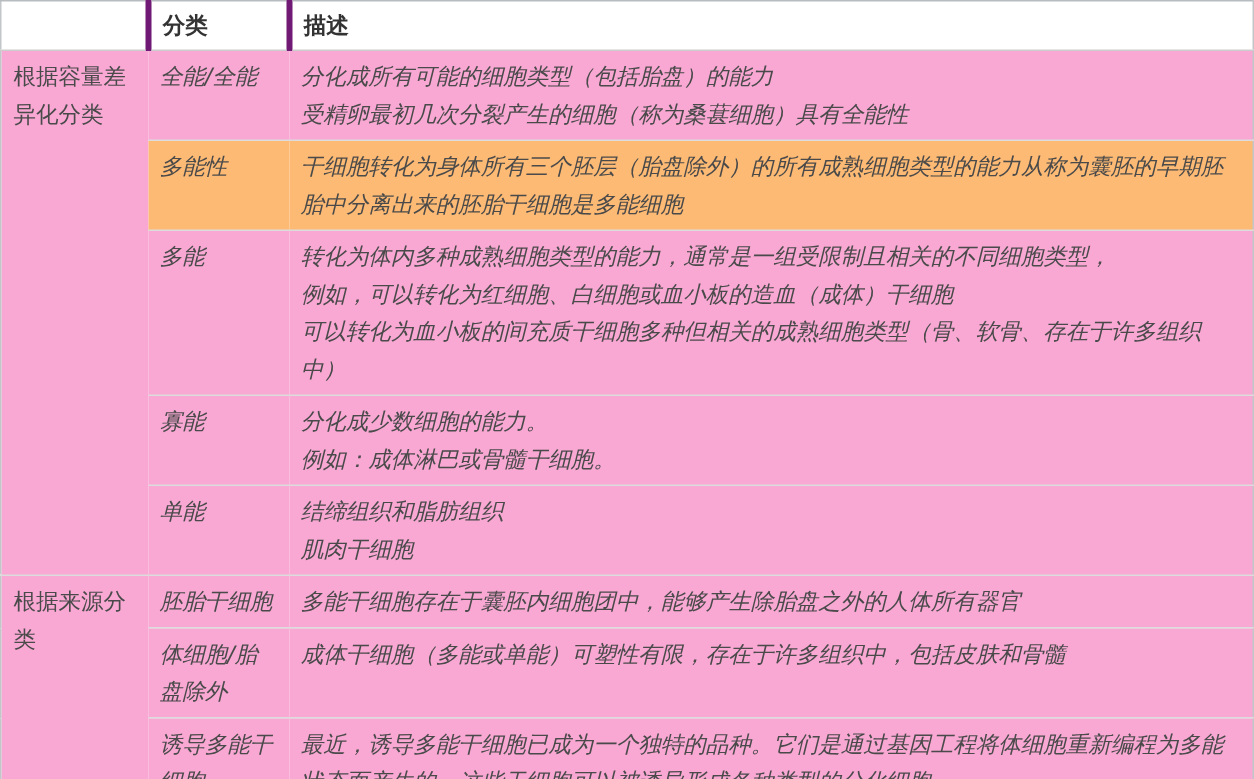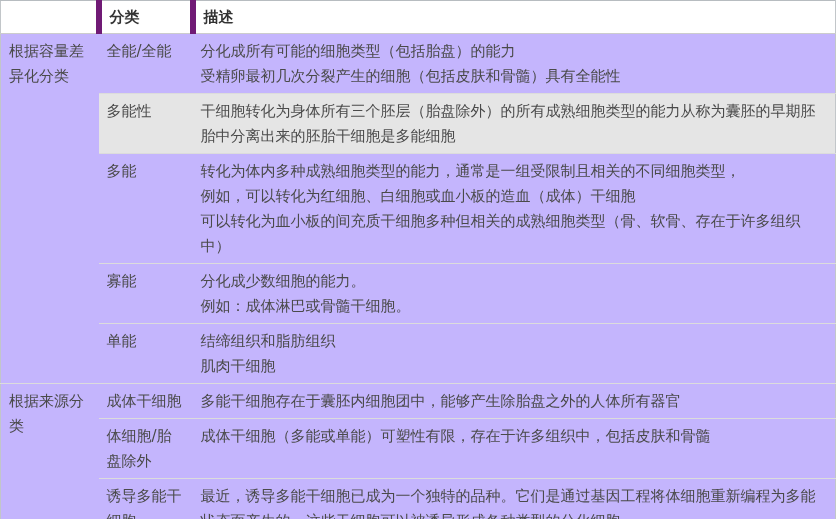--- a/index.html
+++ b/index.html
@@ -29,42 +29,43 @@
     font-size: 15px;
     font-weight: bold;
     color: #333333;
     text-align: left;
     vertical-align: middle;
     padding: 6px 8px 5px 8px;
     line-height: 21px;
     border-bottom: 1px solid #cccccc;
     background: #ffffff;
   }
-  th.with-left { border-left: 6px solid #701a75; }
+  th.with-left { border-left: 4px solid #701a75; }
 
   td {
     font-size: 15px;
     color: #4a4a4a;
     vertical-align: top;
     text-align: left;
     padding: 5px 8px 4px 8px;
     line-height: 25px;
-    background: #c4b5fd;
+    background: #f9a8d4;
   }
   td.group-cell {
     border-top: 1px solid #dcdcdc;
     word-break: break-all;
   }
   td.cat-cell, td.desc-cell {
     border-top: 1px solid #dcdcdc;
     word-break: break-all;
+    font-style: italic;
   }
   td.desc-cell { white-space: pre-line; }
   tr.highlighted td.cat-cell,
-  tr.highlighted td.desc-cell { background: #e5e5e5; }
+  tr.highlighted td.desc-cell { background: #fdba74; }
 </style>
 </head>
 <body>
 
 <div class="page">
   <table class="stem-table">
     <colgroup>
       <col class="c-group">
       <col class="c-cat">
       <col class="c-desc">
@@ -75,21 +76,21 @@
         <th class="with-left">分类</th>
         <th class="with-left">描述</th>
       </tr>
     </thead>
     <tbody>
 
       <tr>
         <td class="group-cell" rowspan="5">根据容量差异化分类</td>
         <td class="cat-cell">全能/全能</td>
         <td class="desc-cell">分化成所有可能的细胞类型（包括胎盘）的能力
-受精卵最初几次分裂产生的细胞（包括皮肤和骨髓）具有全能性</td>
+受精卵最初几次分裂产生的细胞（称为桑葚细胞）具有全能性</td>
       </tr>
       <tr class="highlighted">
         <td class="cat-cell">多能性</td>
         <td class="desc-cell">干细胞转化为身体所有三个胚层（胎盘除外）的所有成熟细胞类型的能力从称为囊胚的早期胚胎中分离出来的胚胎干细胞是多能细胞</td>
       </tr>
       <tr>
         <td class="cat-cell">多能</td>
         <td class="desc-cell">转化为体内多种成熟细胞类型的能力，通常是一组受限制且相关的不同细胞类型，
 例如，可以转化为红细胞、白细胞或血小板的造血（成体）干细胞
 可以转化为血小板的间充质干细胞多种但相关的成熟细胞类型（骨、软骨、存在于许多组织中）</td>
@@ -100,21 +101,21 @@
 例如：成体淋巴或骨髓干细胞。</td>
       </tr>
       <tr>
         <td class="cat-cell">单能</td>
         <td class="desc-cell">结缔组织和脂肪组织
 肌肉干细胞</td>
       </tr>
 
       <tr>
         <td class="group-cell" rowspan="3">根据来源分类</td>
-        <td class="cat-cell">成体干细胞</td>
+        <td class="cat-cell">胚胎干细胞</td>
         <td class="desc-cell">多能干细胞存在于囊胚内细胞团中，能够产生除胎盘之外的人体所有器官</td>
       </tr>
       <tr>
         <td class="cat-cell">体细胞/胎盘除外</td>
         <td class="desc-cell">成体干细胞（多能或单能）可塑性有限，存在于许多组织中，包括皮肤和骨髓</td>
       </tr>
       <tr>
         <td class="cat-cell">诱导多能干细胞</td>
         <td class="desc-cell">最近，诱导多能干细胞已成为一个独特的品种。它们是通过基因工程将体细胞重新编程为多能状态而产生的。这些干细胞可以被诱导形成各种类型的分化细胞</td>
       </tr>

